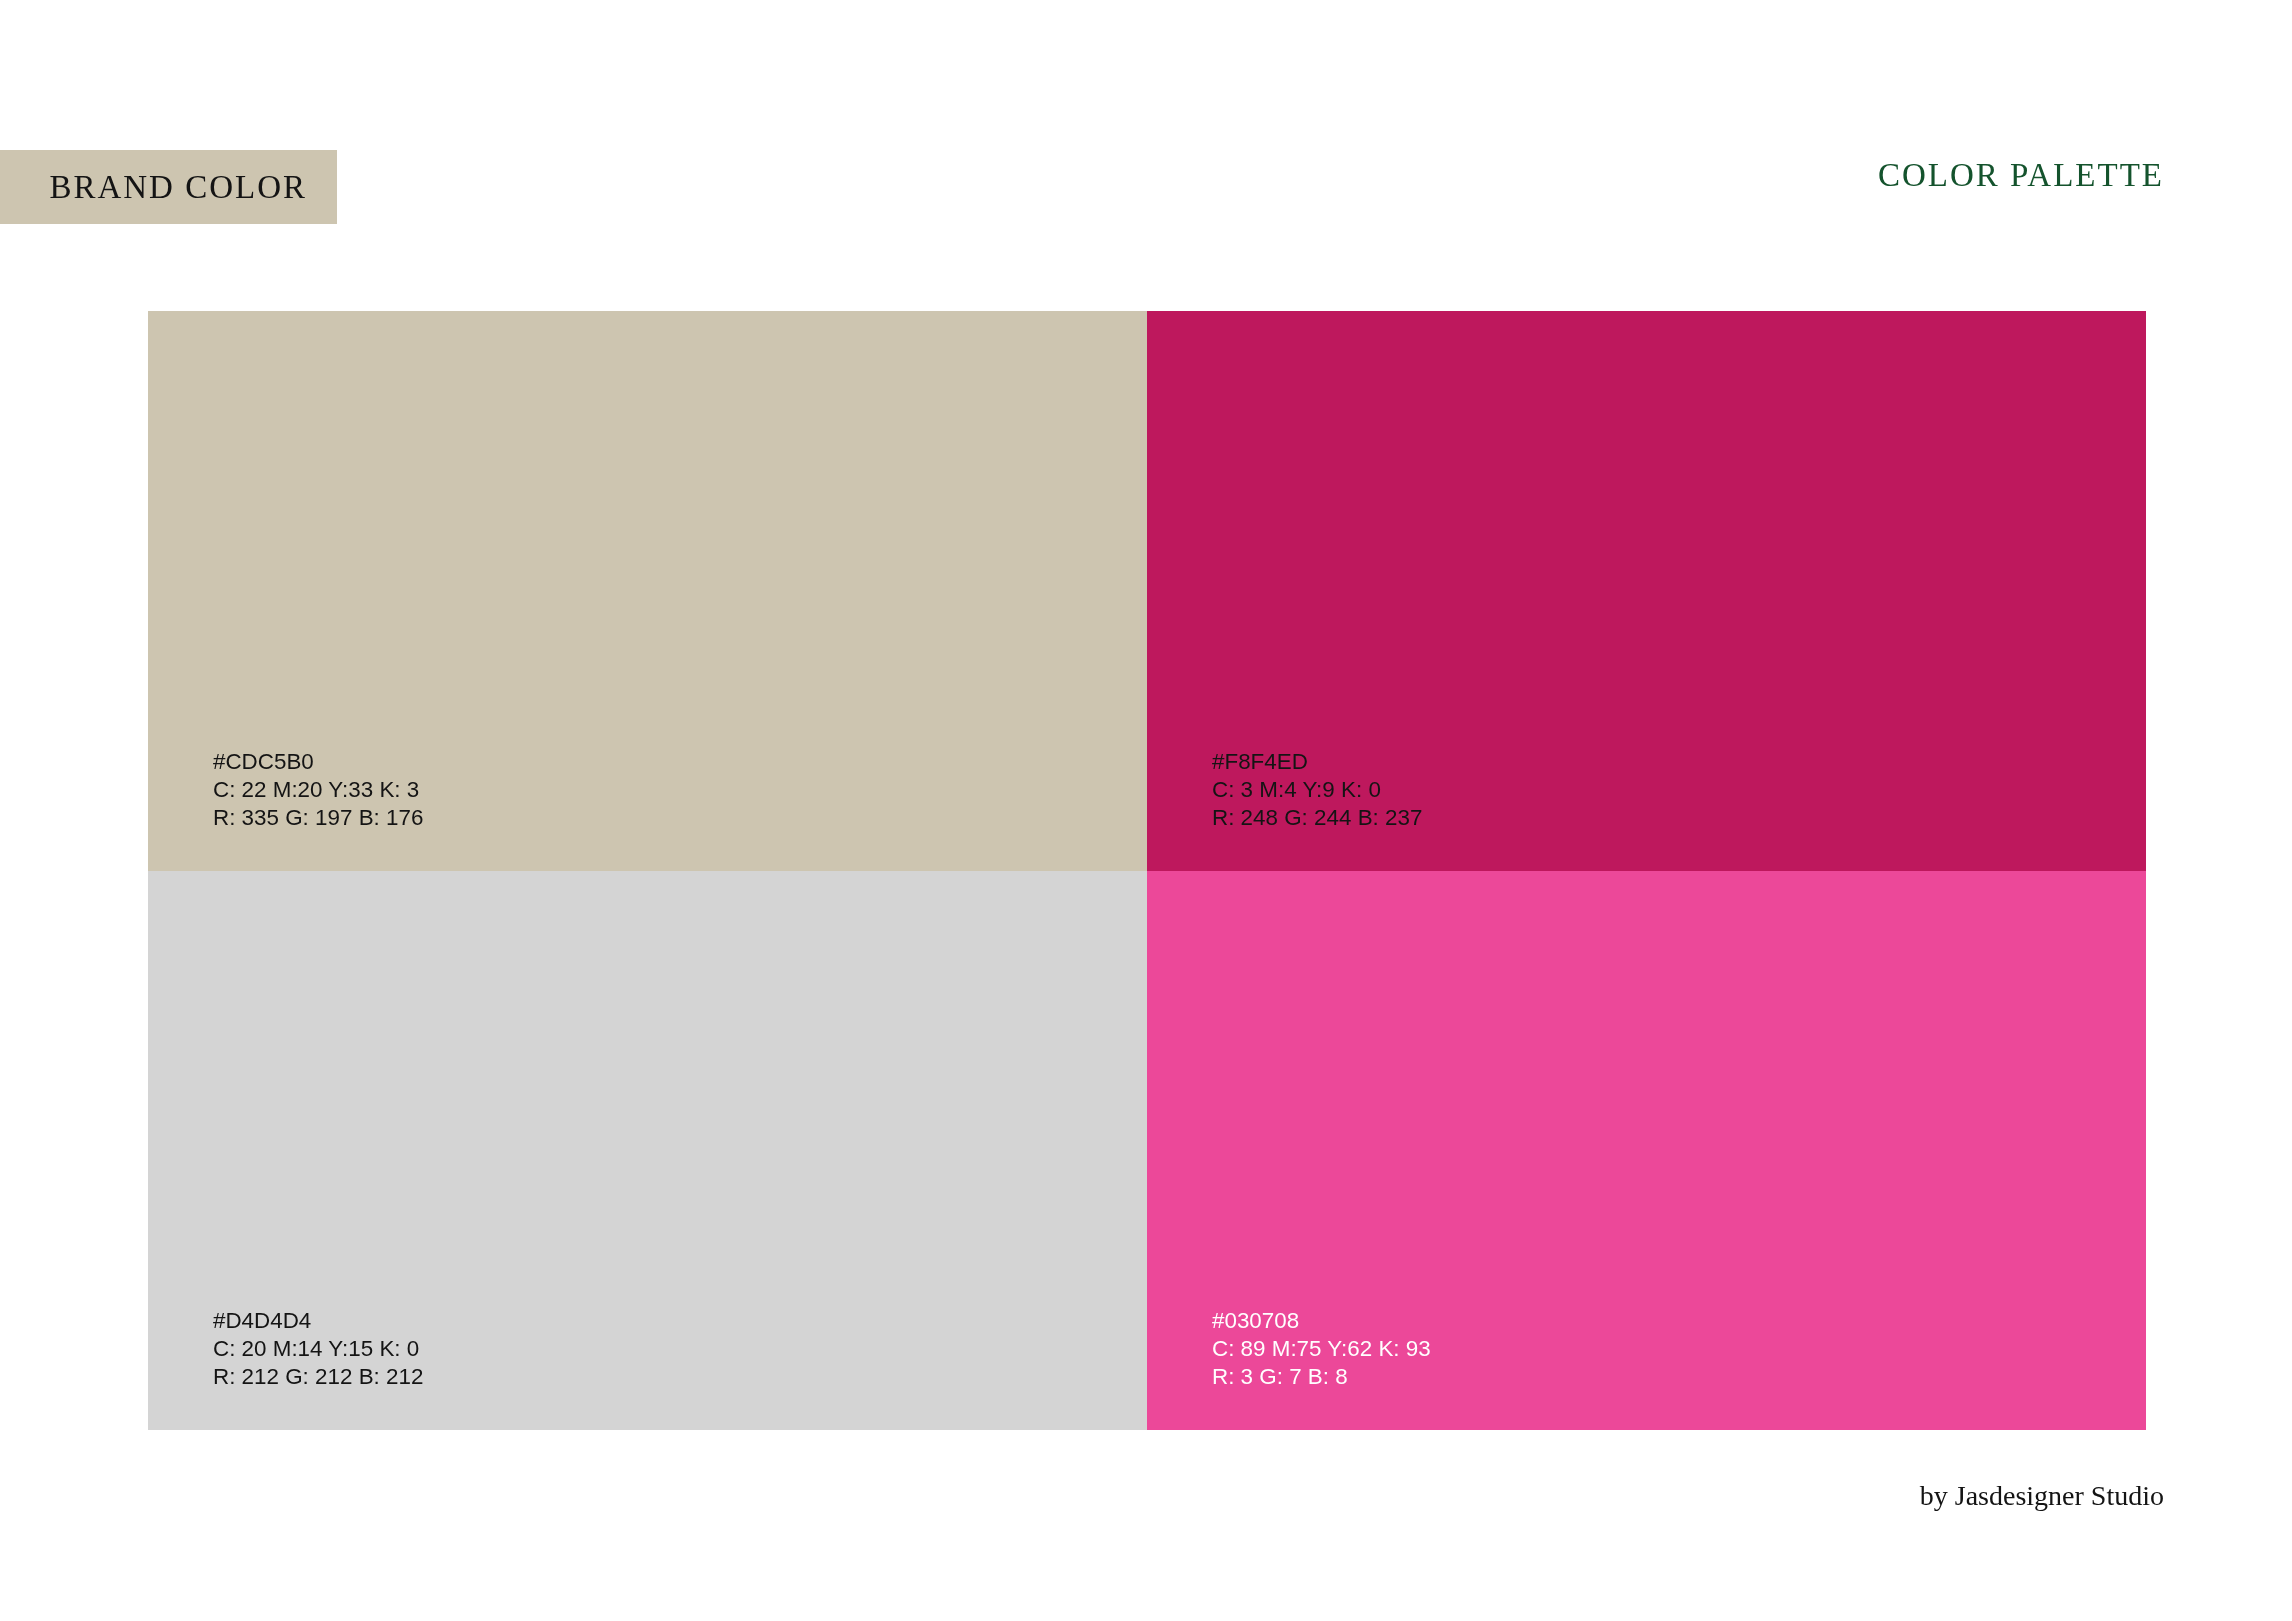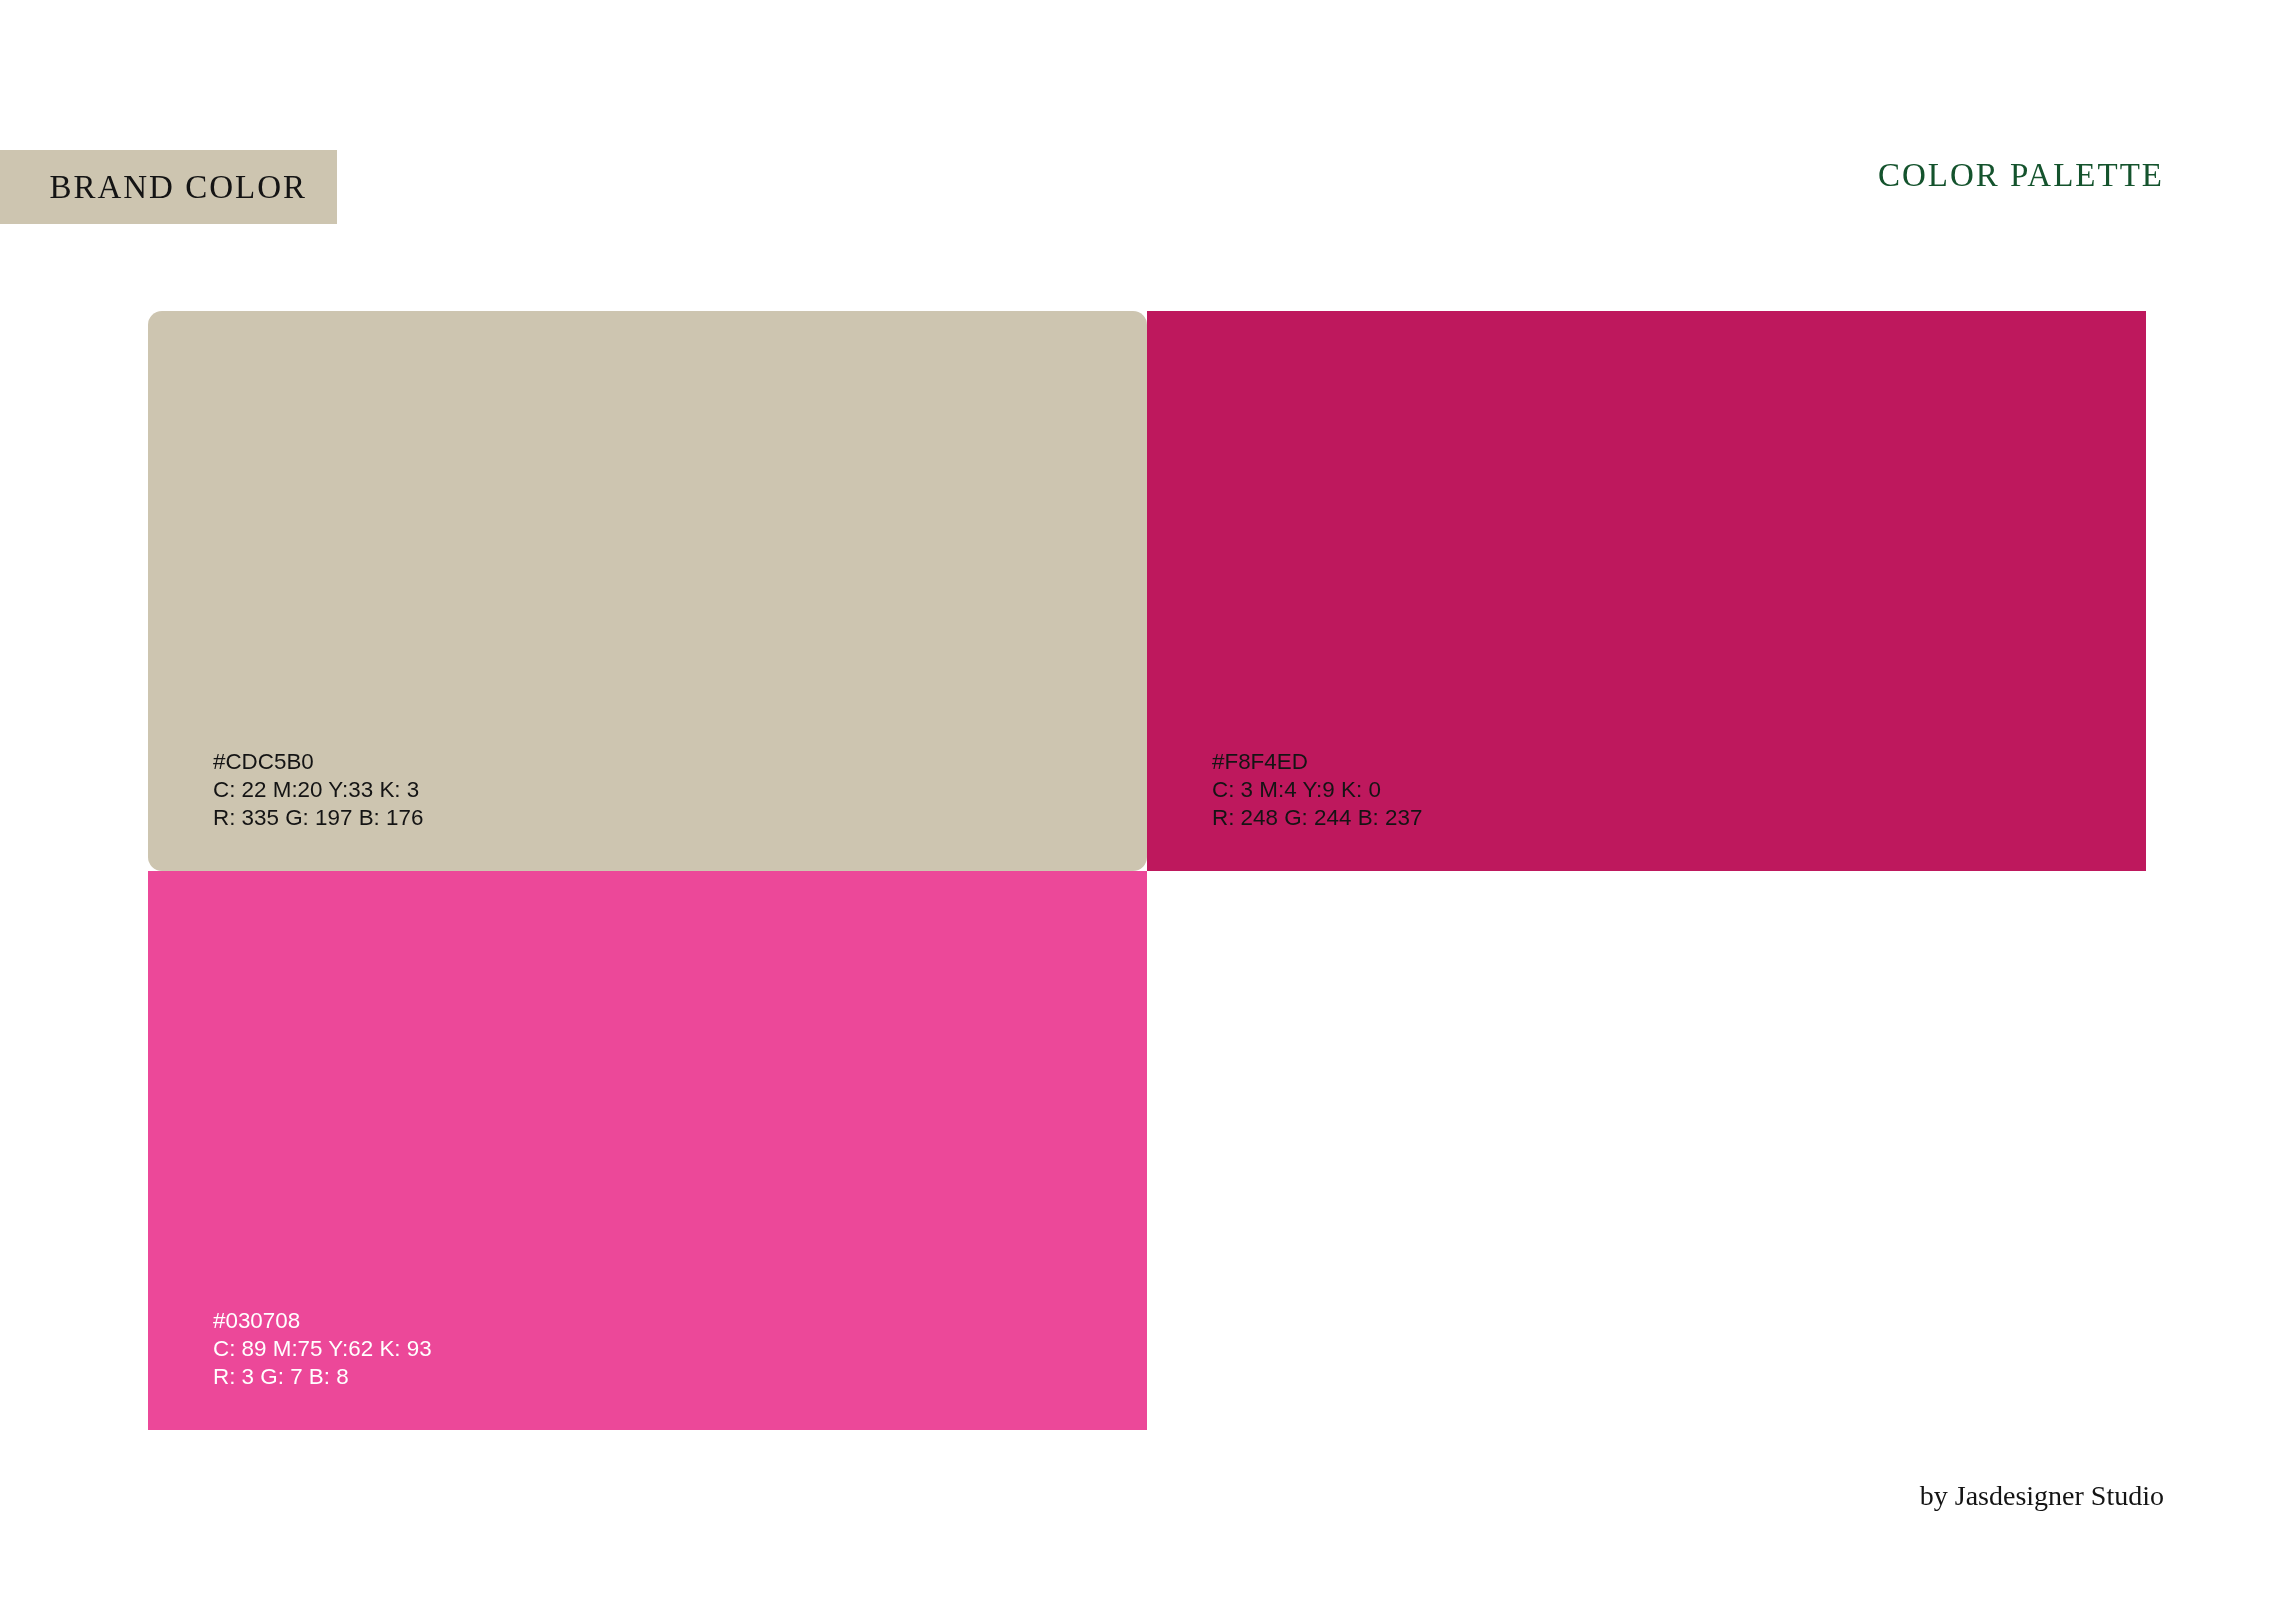--- a/index.html
+++ b/index.html
@@ -104,36 +104,43 @@
 <body style="background: rgb(255, 255, 255);">
 
 <div class="header-bar" style="background: rgb(205, 197, 176);">
   <span class="header-bar-label">BRAND COLOR</span>
 </div>
 
 <div class="header-right">COLOR PALETTE</div>
 
 <div class="palette-grid">
 
-  <div class="swatch light" style="background: rgb(205, 197, 176); border-radius: 14px;">
+  <div class="swatch light" style="background: rgb(205, 197, 176);">
     <div class="swatch-info" style="color: rgb(20, 20, 20);">
       <div>#CDC5B0</div>
       <div>C: 22 M:20 Y:33 K: 3</div>
       <div>R: 335 G: 197 B: 176</div>
     </div>
   </div>
 
   <div class="swatch light" style="background: #be185d;">
     <div class="swatch-info" style="color: rgb(20, 20, 20);">
       <div>#F8F4ED</div>
       <div>C: 3 M:4 Y:9 K: 0</div>
       <div>R: 248 G: 244 B: 237</div>
     </div>
   </div>
 
+  <div class="swatch light" style="background: rgb(212, 212, 212);">
+    <div class="swatch-info" style="color: rgb(20, 20, 20);">
+      <div>#D4D4D4</div>
+      <div>C: 20 M:14 Y:15 K: 0</div>
+      <div>R: 212 G: 212 B: 212</div>
+    </div>
+  </div>
 
   <div class="swatch dark" style="background: #ec4899;">
     <div class="swatch-info" style="color: rgb(255, 255, 255);">
       <div>#030708</div>
       <div>C: 89 M:75 Y:62 K: 93</div>
       <div>R: 3 G: 7 B: 8</div>
     </div>
   </div>
 
 </div>

